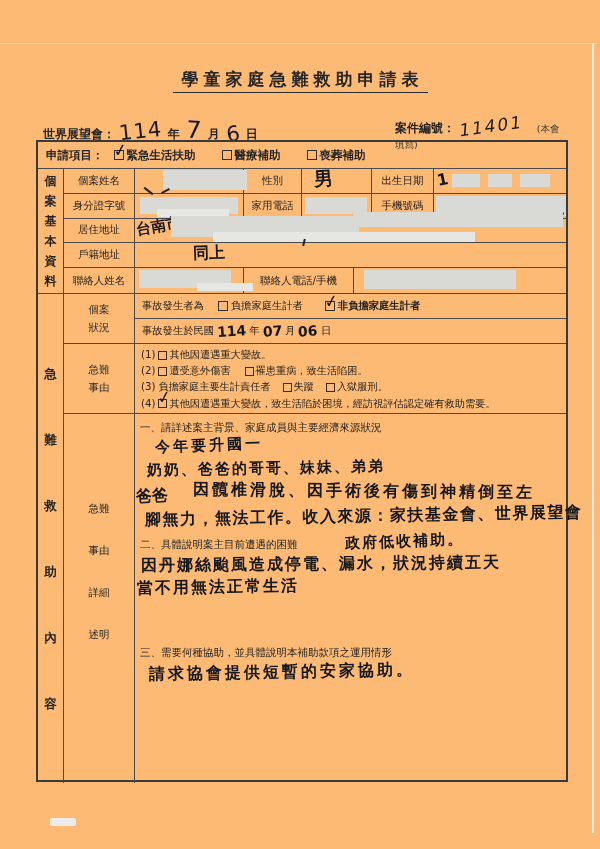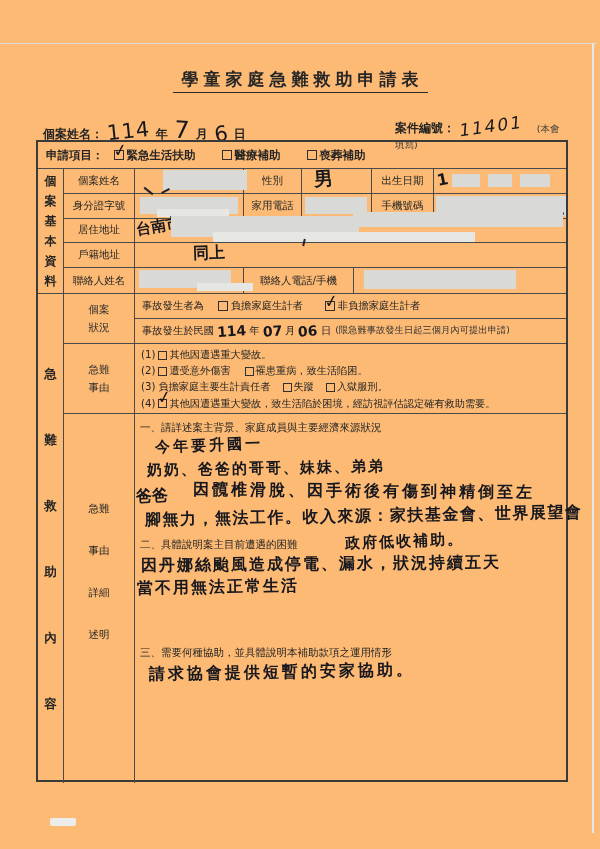--- a/index.html
+++ b/index.html
@@ -54,21 +54,21 @@
   .lstrip{width:26px;display:flex;flex-direction:column;align-items:center;padding-top:72px;
     font-size:12.5px;font-weight:bold;color:#242424;}
   .lstrip span{margin-bottom:49px;}
   .lower-rows{flex:1;display:flex;flex-direction:column;}
 
   .status-sec{display:flex;height:50px;}
   .slabel{width:71px;display:flex;flex-direction:column;align-items:center;justify-content:center;font-size:10.5px;gap:4px;flex:none;}
   .srows{flex:1;display:flex;flex-direction:column;}
   .srow{height:25px;display:flex;align-items:center;padding-left:7px;font-size:10.3px;color:#242424;}
   .srow .seg{display:inline-flex;align-items:center;}
-  .gap14{margin-left:14px;} .gap22{margin-left:22px;}
+  .gap14{margin-left:14px;} .gap22{margin-left:22px;font-weight:bold;}
   .h-inline{font-size:14px;transform:rotate(-4deg);margin:0 3px;font-weight:bold;}
   .srow .note{font-size:9.3px;margin-left:4px;color:#333;}
 
   .reasons-sec{display:flex;height:70px;}
   .rcontent{flex:1;padding:3px 5px 0 6px;font-size:10.2px;color:#242424;line-height:16.2px;}
   .rline{display:flex;align-items:center;white-space:nowrap;}
   .rline .cb{width:9px;height:9px;margin-right:2px;}
   .rline .no{margin-right:3px;}
 
   .detail-sec{display:flex;flex:1;}
@@ -85,21 +85,21 @@
   <div class="scan-edge-top"></div>
   <div class="scan-edge-right"></div>
   <div class="smudge" style="left:50px;top:818px;width:26px;height:8px;"></div>
 
   <div class="title-wrap">
     <span>學童家庭急難救助申請表</span>
   </div>
 
   <div class="meta">
     <div class="receipt">
-      <span class="lbl">個案姓名：</span>
+      <span class="lbl">世界展望會：</span>
       <span class="hand h-num">114</span>
       <span class="unit">年</span>
       <span class="hand h-num" style="font-size:24px;transform:rotate(4deg);">7</span>
       <span class="unit">月</span>
       <span class="hand h-num" style="transform:rotate(-10deg) translateY(3px);">6</span>
       <span class="unit">日</span>
     </div>
     <div class="caseno">
       <span class="lbl">案件編號：</span>
       <span class="hand h-case">11401</span>
@@ -234,21 +234,20 @@
               </span>
             </div>
             <div class="srow">
               <span>事故發生於民國</span>
               <span class="hand h-inline">114</span>
               <span>年</span>
               <span class="hand h-inline">07</span>
               <span>月</span>
               <span class="hand h-inline">06</span>
               <span>日</span>
-              <span class="note">(限急難事故發生日起三個月內可提出申請)</span>
             </div>
           </div>
         </div>
 
         <div class="reasons-sec bb">
           <div class="slabel br">
             <span>急難</span>
             <span>事由</span>
           </div>
           <div class="rcontent">

